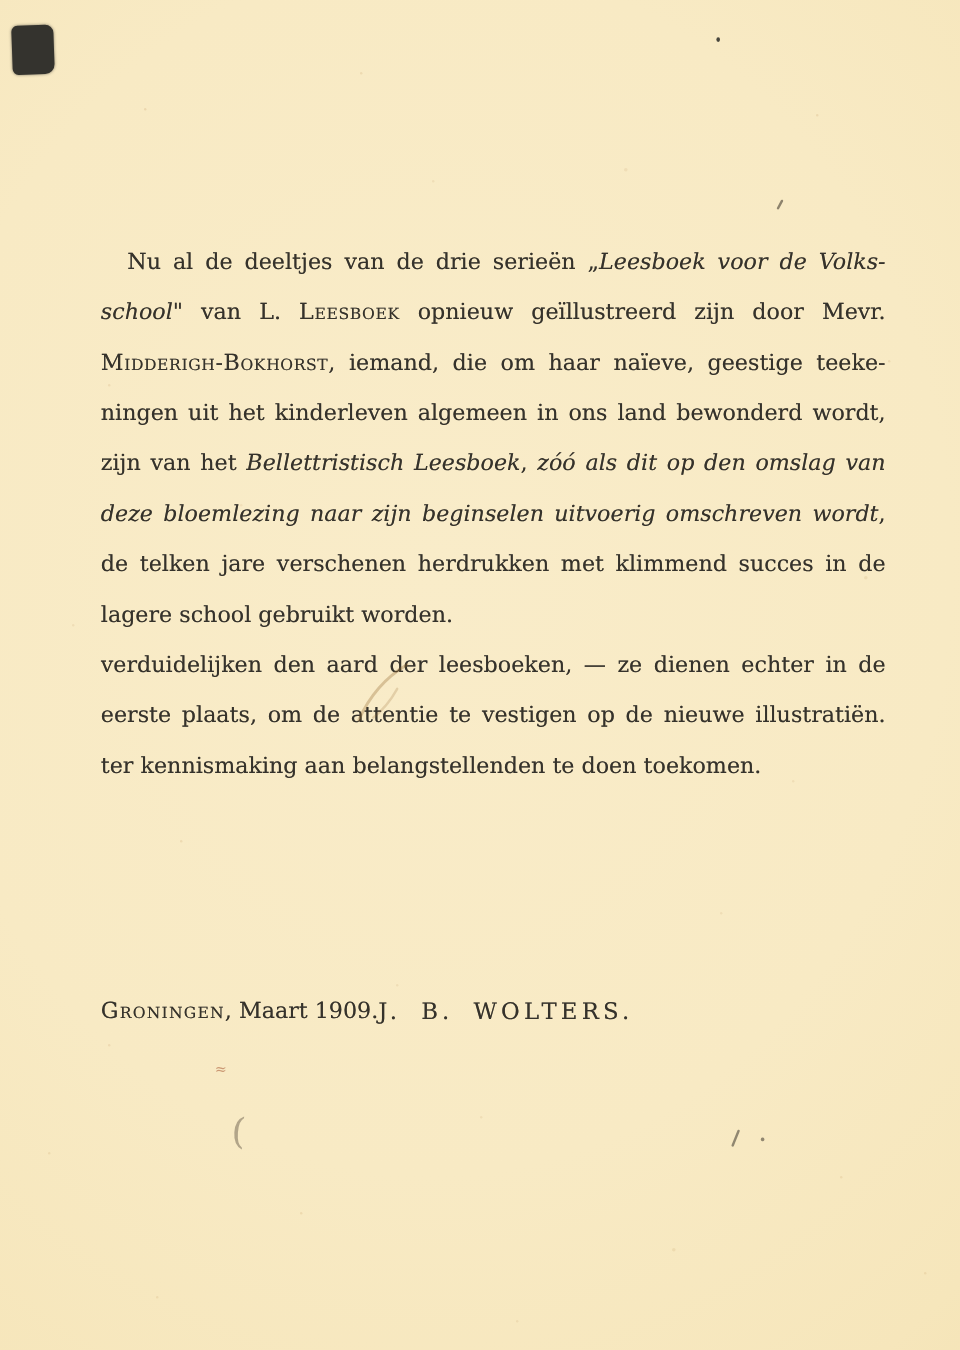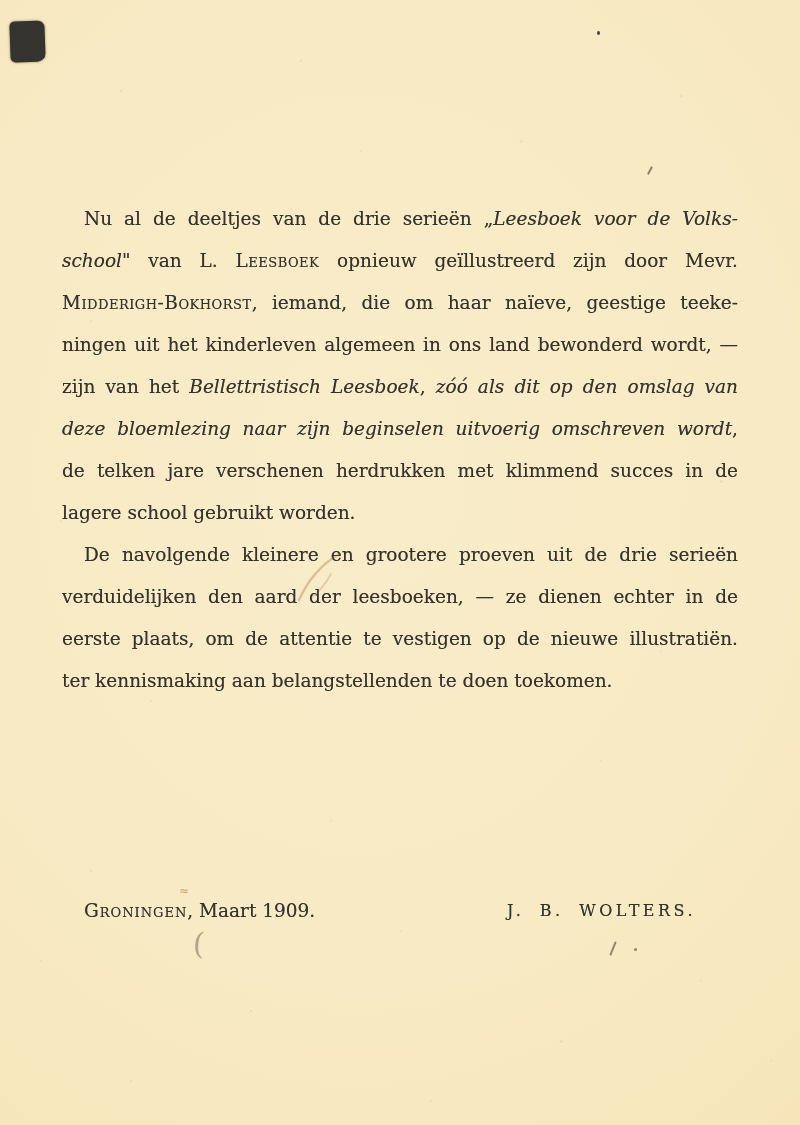--- a/index.html
+++ b/index.html
@@ -14,36 +14,36 @@
     background: radial-gradient(120% 100% at 45% 42%,
       #f9ecc9 0%, #f8eac4 45%, #f6e6bb 70%, #f1dfae 92%, #eedaa8 100%);
   }
   .text-block {
     position: absolute; left: 62px; top: 198px; width: 676px;
     font-size: 18.5px; color: #35322b;
     text-shadow: 0 0 0.5px rgba(53,50,43,0.55);
   }
   .line {
     height: 42px; line-height: 42px; overflow: hidden;
-    text-align: justify; text-align-last: justify;
+    text-align: justify; text-align-last: justify; margin-left: 22px;
   }
   .line.last { text-align-last: left; }
   .line.p-indent { text-indent: 22px; }
   .line.small-indent { text-indent: 13px; }
   .s-italic { font-style: italic; }
   .s-smallcaps { font-variant: small-caps; letter-spacing: 0.5px; }
   .sig-row {
-    position: absolute; left: 62px; top: 890px; width: 676px; height: 42px;
+    position: absolute; left: 62px; top: 822px; width: 676px; height: 42px;
     line-height: 42px; box-sizing: border-box; padding-left: 22px; padding-right: 42px;
-    display: flex; justify-content: space-between;
+    display: flex; 
     font-size: 18.5px; color: #35322b;
     text-shadow: 0 0 0.5px rgba(53,50,43,0.55);
   }
   .sig-place { font-variant: small-caps; letter-spacing: 1px; }
-  .sig-publisher { font-size: 16px; letter-spacing: 3.5px; word-spacing: 7px; }
+  .sig-publisher { font-size: 19px; letter-spacing: 3.5px; word-spacing: 7px; }
   
   .corner-mark {
     position: absolute; left: 10px; top: 21px; width: 35px; height: 41px;
     background: #34332e; border-radius: 5px 7px 8px 5px;
     transform: rotate(-2deg); box-shadow: 0 0 2.5px rgba(52,51,46,0.65);
   }
   .speck-dot {
     position: absolute; left: 597px; top: 31px; width: 3px; height: 4px;
     background: rgba(40,40,36,0.85); border-radius: 50%;
   }
@@ -78,21 +78,20 @@
 
   <div class="text-block">
       <div class="line p-indent"><span class="s-roman">Nu al de deeltjes van de drie serieën „</span><span class="s-italic">Leesboek voor de Volks-</span></div>
       <div class="line"><span class="s-italic">school"</span><span class="s-roman"> van L. </span><span class="s-smallcaps">Leesboek</span><span class="s-roman"> opnieuw geïllustreerd zijn door Mevr.</span></div>
       <div class="line"><span class="s-smallcaps">Midderigh-Bokhorst</span><span class="s-roman">, iemand, die om haar naïeve, geestige teeke-</span></div>
       <div class="line"><span class="s-roman">ningen uit het kinderleven algemeen in ons land bewonderd wordt, —</span></div>
       <div class="line"><span class="s-roman">zijn van het </span><span class="s-italic">Bellettristisch Leesboek</span><span class="s-roman">, </span><span class="s-italic">zóó als dit op den omslag van</span></div>
       <div class="line"><span class="s-italic">deze bloemlezing naar zijn beginselen uitvoerig omschreven wordt</span><span class="s-roman">,</span></div>
       <div class="line"><span class="s-roman">de telken jare verschenen herdrukken met klimmend succes in de</span></div>
       <div class="line last"><span class="s-roman">lagere school gebruikt worden.</span></div>
-      <div class="line p-indent"><span class="s-roman">De navolgende kleinere en grootere proeven uit de drie serieën</span></div>
       <div class="line"><span class="s-roman">verduidelijken den aard der leesboeken, — ze dienen echter in de</span></div>
       <div class="line"><span class="s-roman">eerste plaats, om de attentie te vestigen op de nieuwe illustratiën.</span></div>
       <div class="line last"><span class="s-roman">ter kennismaking aan belangstellenden te doen toekomen.</span></div>
     </div>
 
   <div class="sig-row">
     <span>
       <span class="sig-place">Groningen</span><span>, Maart 1909.</span>
     </span>
     <span class="sig-publisher">J. B. WOLTERS.</span>

